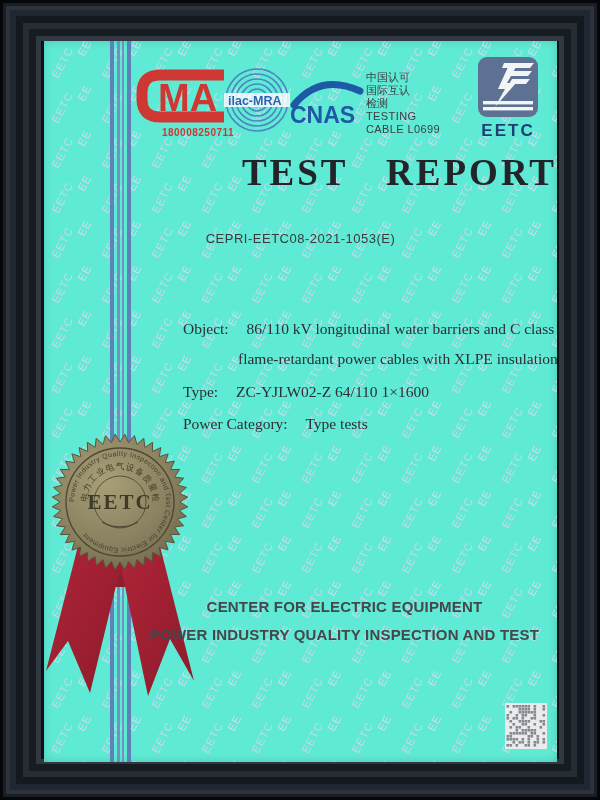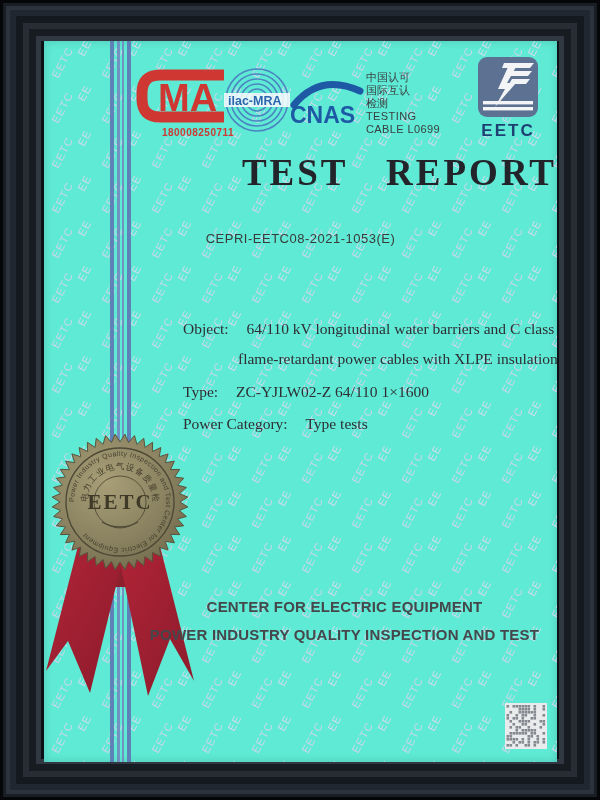--- a/index.html
+++ b/index.html
@@ -132,21 +132,21 @@
     <div id="cepri-label">EETC</div>
 
     <div id="title">
       <span class="w1">TEST</span>
       <span class="w2">REPORT</span>
     </div>
     <div id="report-number">CEPRI-EETC08-2021-1053(E)</div>
 
     <div class="row" id="row-object">
       <span class="lbl">Object:</span>
-      <span class="val">64/110 kV longitudinal water barriers and C class</span>
+      <span class="val">86/110 kV longitudinal water barriers and C class</span>
     </div>
     <div class="row" id="row-object2">
       <span>flame-retardant power cables with XLPE insulation</span>
     </div>
     <div class="row" id="row-type">
       <span class="lbl">Type:</span>
       <span class="val">ZC-YJLW02-Z 64/110 1×1600</span>
     </div>
     <div class="row" id="row-category">
       <span class="lbl">Power Category:</span>

